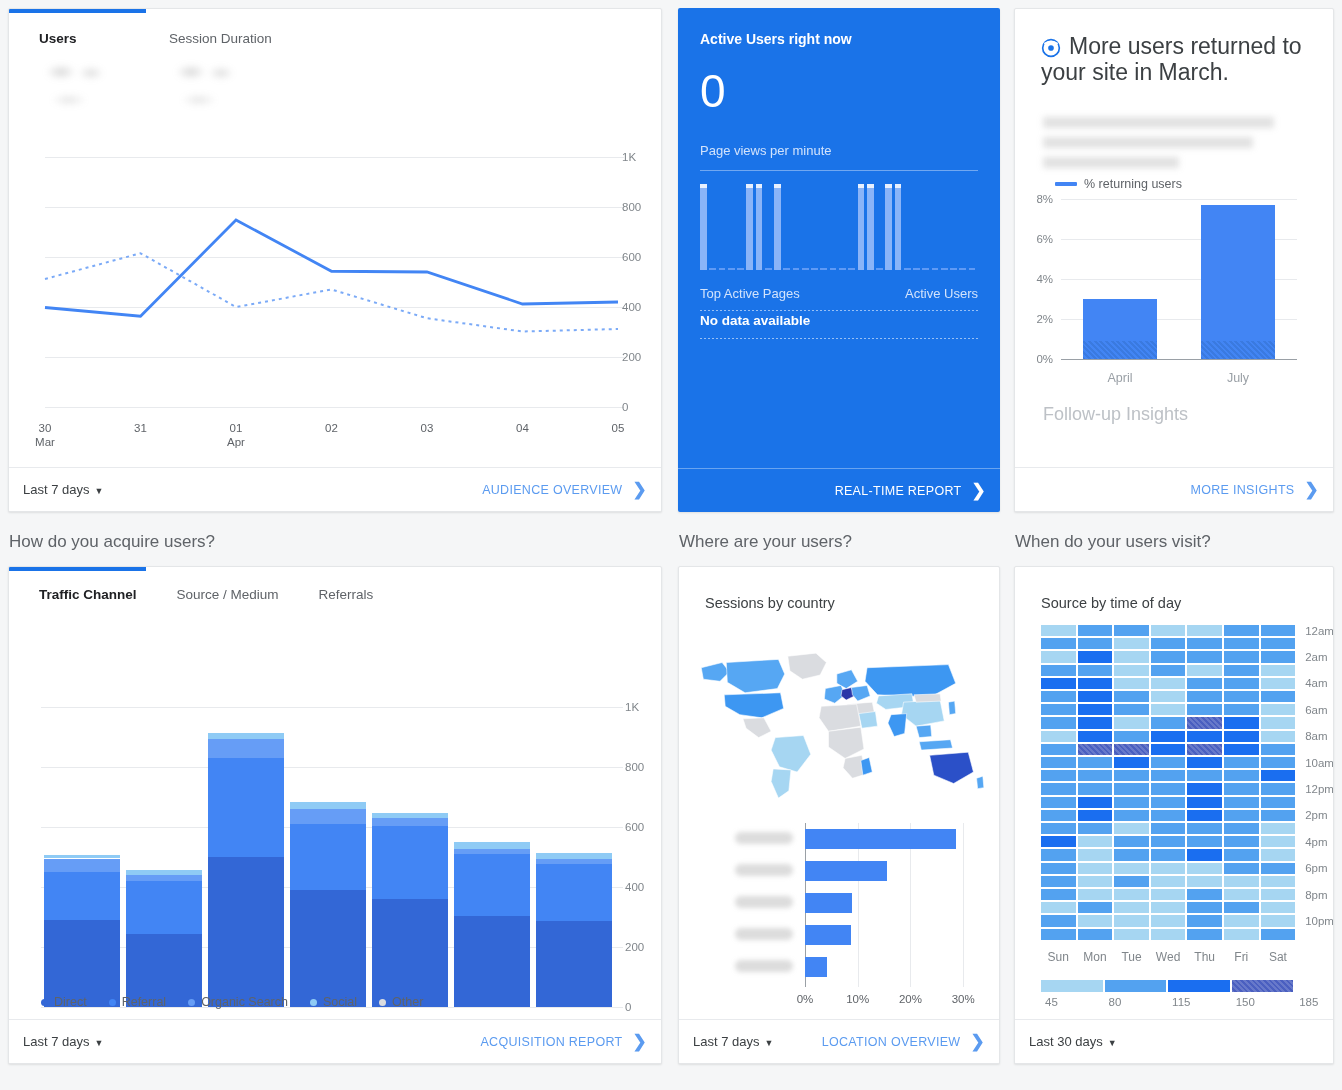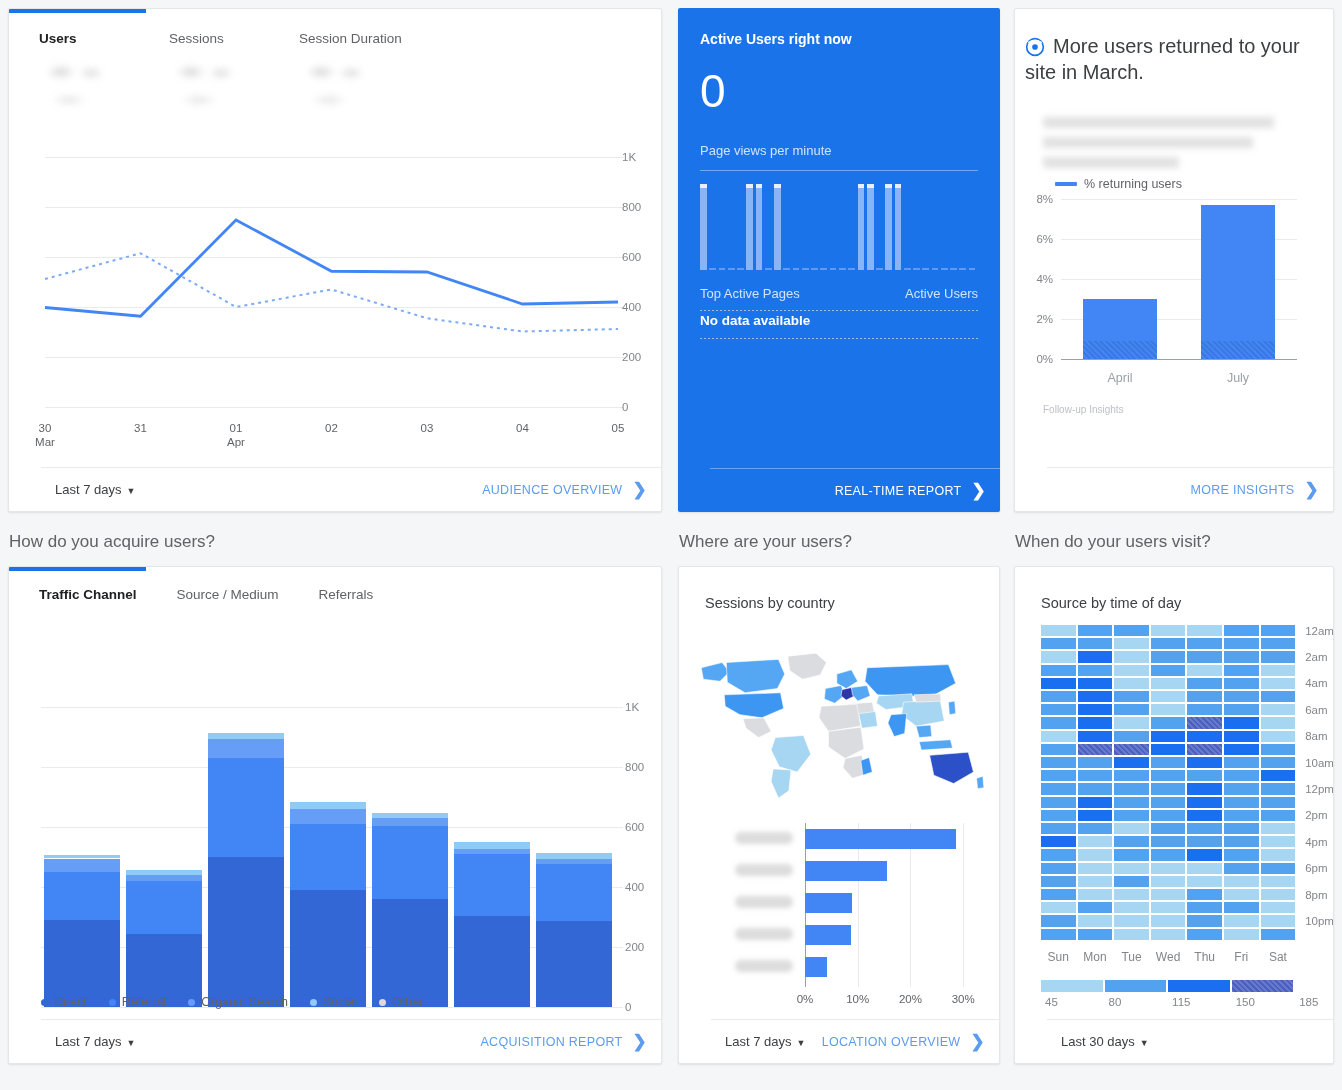--- a/index.html
+++ b/index.html
@@ -28,21 +28,20 @@
     background: #1a73e8;
   }
   .card-body { position: relative; height: 100%; }
   .card-footer {
     position: absolute; bottom: 0; left: 0; right: 0;
     height: 44px;
     border-top: 1px solid #e8eaed;
     display: flex; align-items: center;
     padding: 0 14px;
     background: #fff;
-    margin-left: 32px;
   }
   .date-range {
     font-size: 13px; color: #3c4043;
     cursor: pointer; white-space: nowrap;
   }
   .date-range .caret { font-size: 9px; margin-left: 5px; }
   .footer-link {
     margin-left: auto;
     color: #5b9bf0;
     font-size: 12.5px;
@@ -93,38 +92,38 @@
   .rt-dotted { height: 1px; background: repeating-linear-gradient(to right, rgba(255,255,255,.55) 0 2px, transparent 2px 4px); }
   .rt-bars { position: absolute; display: flex; align-items: flex-end; }
   #realtime-card .card-footer {
     background: transparent; border-top: 1px solid rgba(255,255,255,.35);
   }
   #realtime-card .footer-link { color: #fff; font-weight: 500; }
 
   
   #insights-card { left: 1014px; top: 8px; width: 320px; height: 504px; }
   .insight-headline {
-    font-size: 20px; color: #3c4043; line-height: 26px;
-    padding: 0 10px; font-weight: 400;
+    font-size: 23px; color: #3c4043; line-height: 26px;
+    padding: 0 26px; font-weight: 400;
   }
   .insight-icon {
     display: inline-block; vertical-align: -4px;
     width: 20px; height: 20px; margin-right: 8px;
   }
   .blur-para {
     margin: 16px 28px 0 28px; height: 56px;
     background:
       linear-gradient(to right, rgba(120,120,120,.22) 0 88%, transparent 88%) 0 2px/100% 11px no-repeat,
       linear-gradient(to right, rgba(120,120,120,.22) 0 80%, transparent 80%) 0 22px/100% 11px no-repeat,
       linear-gradient(to right, rgba(120,120,120,.22) 0 52%, transparent 52%) 0 42px/100% 11px no-repeat;
     filter: blur(3.2px);
   }
   .legend-row { display: flex; align-items: center; gap: 7px; font-size: 12.5px; color: #5f6368; }
   .legend-swatch { width: 22px; height: 4px; background: #4285f4; border-radius: 1px; }
-  .followup { position: absolute; font-size: 10px; color: #bdc1c6; }
+  .followup { position: absolute; font-size: 18px; color: #bdc1c6; }
 
   
   #acquisition-card { left: 8px; top: 566px; width: 654px; height: 498px; }
   .tabstrip { display: flex; padding: 20px 0 0 30px; gap: 40px; }
   .tabstrip .tab { font-size: 13.5px; color: #5f6368; cursor: pointer; }
   .tabstrip .tab.active { color: #202124; font-weight: bold; }
   .bar-legend { position: absolute; display: flex; gap: 22px; font-size: 12.5px; color: #5f6368; }
   .bl-item { display: flex; align-items: center; gap: 6px; }
   .bl-dot { width: 7px; height: 7px; border-radius: 50%; }
 
@@ -145,24 +144,20 @@
 <body>
 
 <div class="page">
 
   <div class="card" id="audience-card">
     <div class="card-accent"></div>
     <div class="card-body">
       <div class="metric-tabs">
         <div class="metric-tab active">
           <div class="m-label">Users</div>
-          <div class="blur-val"></div>
-        </div>
-        <div class="metric-tab">
-          <div class="m-label">Sessions</div>
           <div class="blur-val"></div>
         </div>
         <div class="metric-tab">
           <div class="m-label">Session Duration</div>
           <div class="blur-val"></div>
         </div>
       </div>
       <div id="audience-plot" class="chart-area" style="position: absolute; left: 0px; top: 0px; width: 654px; height: 460px;">
           <div style="left:36px;top:398px;width:579px;" class="gridline"></div>
           <div style="position:absolute;left:613px;top:398px;transform:translateY(-50%);font-size:11.5px;color:#80868b;">0</div>

